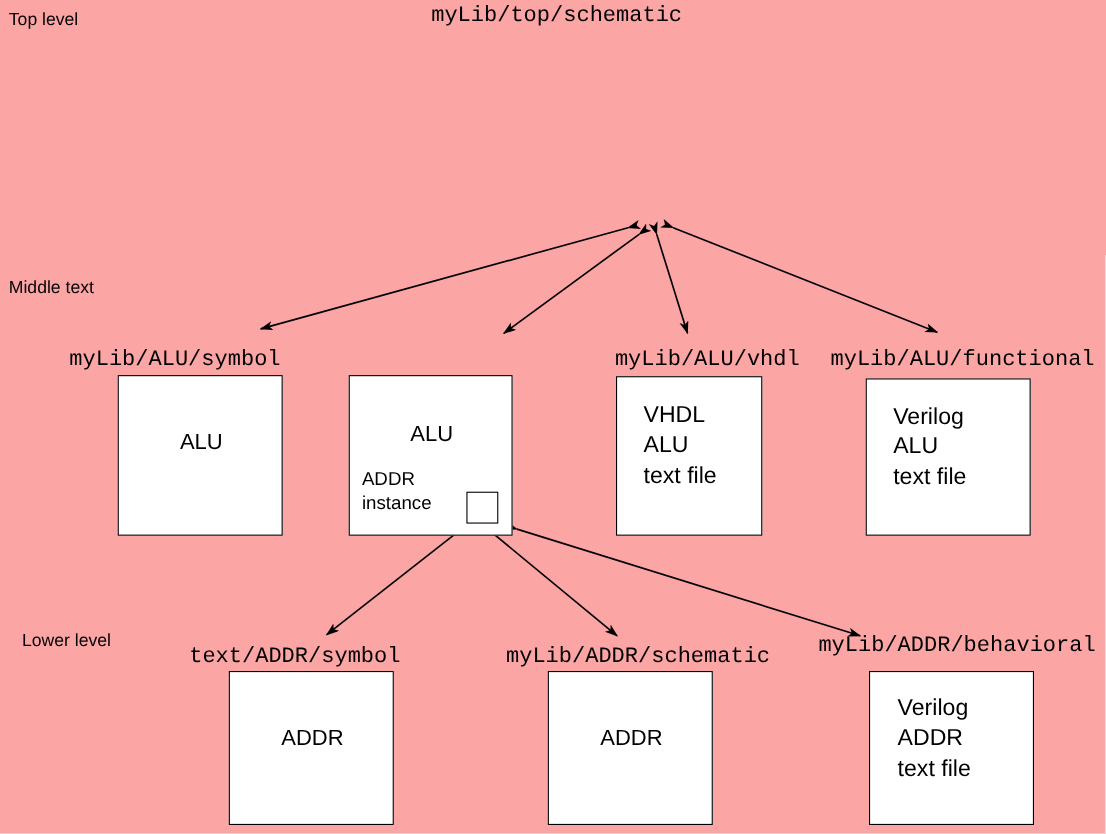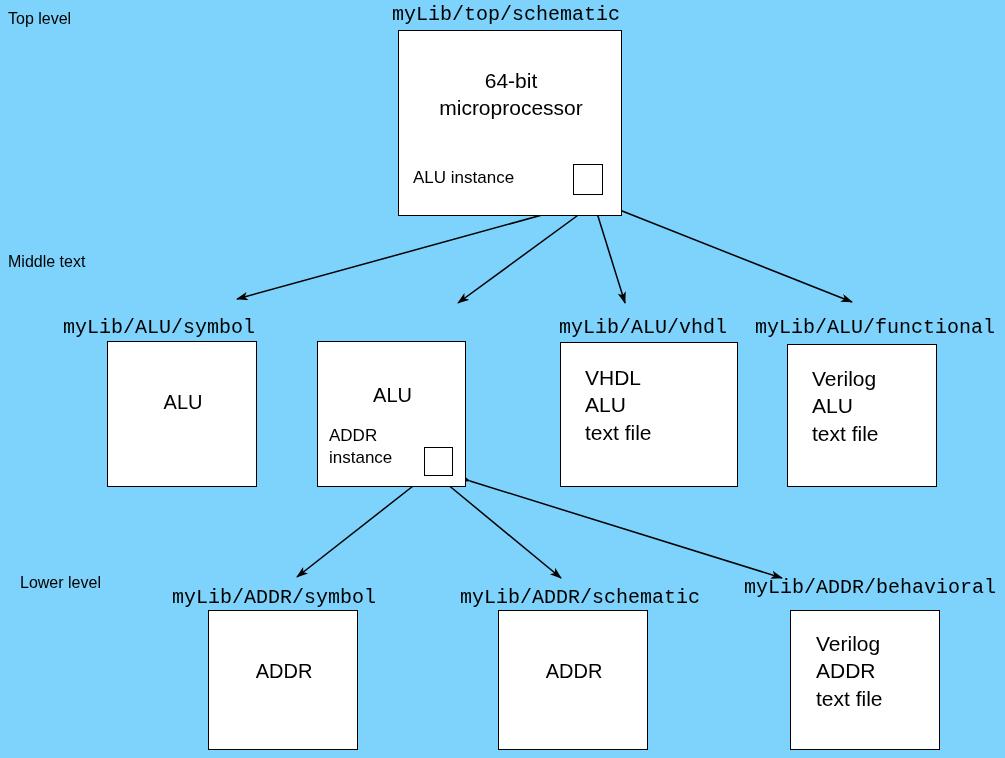--- a/index.html
+++ b/index.html
@@ -4,21 +4,21 @@
 <style>
   html, body {
     margin: 0;
     padding: 0;
     background: #ffffff;
   }
   #canvas {
     position: relative;
     width: 1005px;
     height: 758px;
-    background: #7dd3fc;
+    background: #fca5a5;
     overflow: hidden;
     font-family: "Liberation Sans", sans-serif;
   }
   svg.arrows {
     position: absolute;
     left: 0;
     top: 0;
     width: 1005px;
     height: 758px;
     pointer-events: none;
@@ -101,58 +101,52 @@
   </svg>
 
   <div class="level-label" style="left:8px; top:10px;">Top level</div>
 
   <div class="level-label" style="left:8px; top:253px;">Middle text</div>
 
   <div class="level-label" style="left:20px; top:545px;margin-top:29px;">Lower level</div>
 
   <div class="path-label" style="left:392px; top:3px;">myLib/top/schematic</div>
 
-  <div class="cell" style="left:398px; top:30px; width:224px; height:186px;">
-    <div class="cell-text t-center" style="left:0; top:36px; width:224px; font-size:21px;">64-bit
-microprocessor</div>
-    <div class="cell-text t-left" style="left:14px; top:136px; width:160px; font-size:17px;">ALU instance</div>
-    <div class="inst-box" style="left:174px; top:133px; width:30px; height:31px;"></div>
-  </div>
 
   <div class="path-label" style="left:63px; top:316px;">myLib/ALU/symbol</div>
 
   <div class="cell" style="left:107px; top:341px; width:150px; height:146px;">
     <div class="cell-text t-center" style="left:0; top:47px; width:150px; font-size:20px;">ALU</div>
   </div>
 
 
   <div class="cell" style="left:317px; top:341px; width:149px; height:146px;">
     <div class="cell-text t-center" style="left:0; top:40px; width:149px; font-size:20px;">ALU</div>
     <div class="cell-text t-left" style="left:11px; top:83px; width:100px; font-size:17px;">ADDR
 instance</div>
     <div class="inst-box" style="left:106px; top:105px; width:29px; height:29px;"></div>
   </div>
 
   <div class="path-label" style="left:559px; top:316px;">myLib/ALU/vhdl</div>
 
-  <div class="cell" style="left:560px; top:342px; width:178px; height:145px;">
+  <div class="cell" style="left:560px; top:342px; width:133px; height:145px;">
     <div class="cell-text t-left" style="left:24px; top:21px; width:126px; font-size:21px;">VHDL
 ALU
 text file</div>
   </div>
 
   <div class="path-label" style="left:755px; top:316px;">myLib/ALU/functional</div>
 
   <div class="cell" style="left:787px; top:344px; width:150px; height:143px;">
     <div class="cell-text t-left" style="left:24px; top:20px; width:126px; font-size:21px;">Verilog
 ALU
 text file</div>
   </div>
 
-  <div class="path-label" style="left:172px; top:586px;">myLib/ADDR/symbol</div>
+  <div class="path-label" style="left:172px; top:586px;">text/ADDR/symbol</div>
 
   <div class="cell" style="left:208px; top:610px; width:150px; height:140px;">
     <div class="cell-text t-center" style="left:0; top:47px; width:150px; font-size:20px;">ADDR</div>
   </div>
 
   <div class="path-label" style="left:460px; top:586px;">myLib/ADDR/schematic</div>
 
   <div class="cell" style="left:498px; top:610px; width:150px; height:140px;">
     <div class="cell-text t-center" style="left:0; top:47px; width:150px; font-size:20px;">ADDR</div>
   </div>

